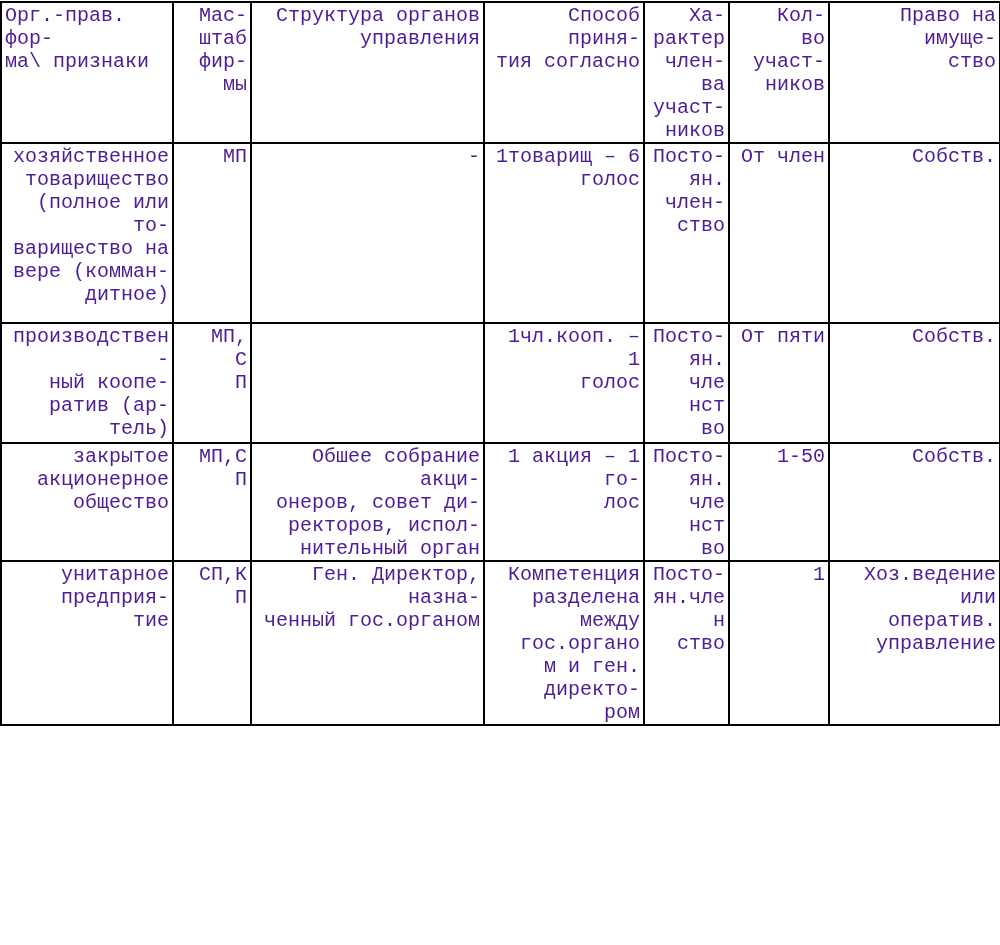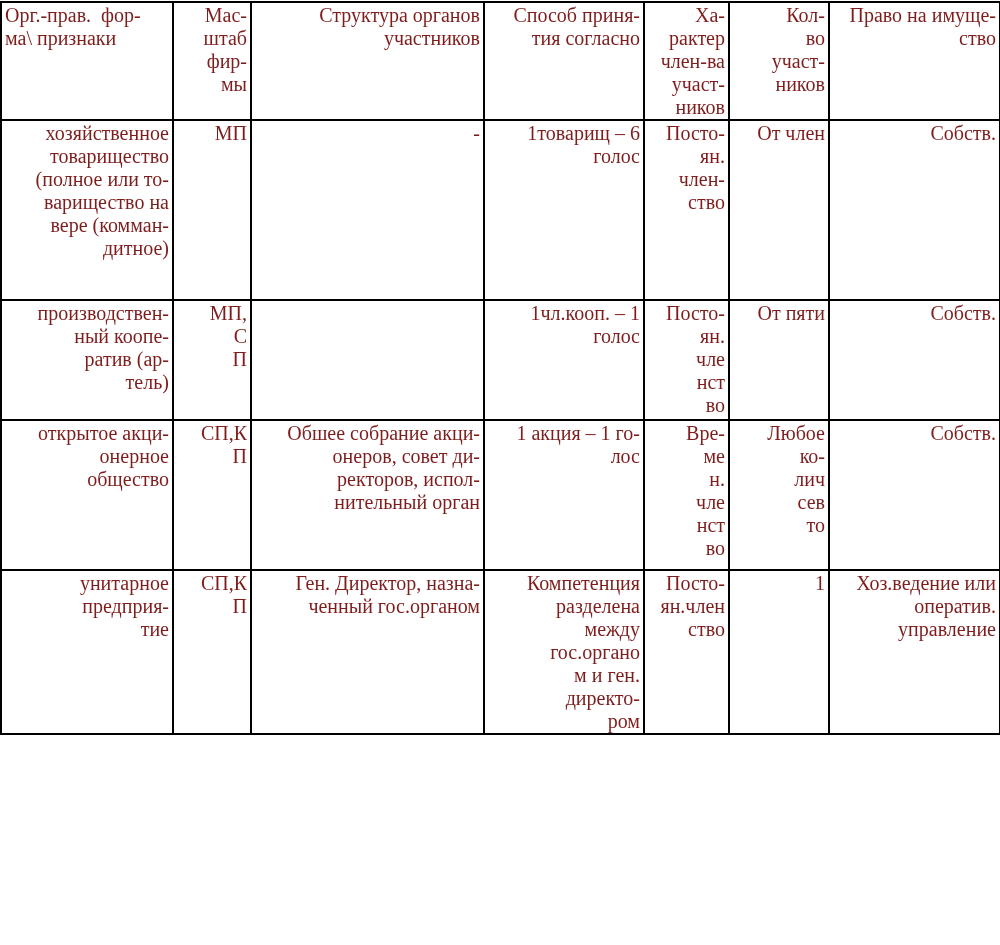--- a/index.html
+++ b/index.html
@@ -11,22 +11,22 @@
     width: 1000px;
     height: 945px;
     background: #ffffff;
     box-sizing: border-box;
     padding-top: 1px;
   }
   table.doc-table {
     border-collapse: collapse;
     table-layout: fixed;
     width: 999px;
-    color: #7f1d1d;
-    font-family: Liberation Serif, serif;
+    color: #4c1d95;
+    font-family: Liberation Mono, monospace;
     font-size: 20px;
     line-height: 23px;
   }
   table.doc-table td {
     border: 2px solid #000000;
     vertical-align: top;
     text-align: right;
     padding: 1px 3px 0 3px;
     white-space: pre-wrap;
     overflow-wrap: break-word;
@@ -67,21 +67,21 @@
     </colgroup>
     <tbody>
       <tr class="hrow">
         <td class="align-left">Орг.-прав.  фор-
 ма\ признаки</td>
         <td>Мас-
 штаб
 фир-
 мы</td>
         <td>Структура органов
-участников</td>
+управления</td>
         <td>Способ приня-
 тия согласно</td>
         <td>Ха-
 рактер
 член-ва
 участ-
 ников</td>
         <td>Кол-
 во
 участ-
@@ -123,46 +123,41 @@
         <td>Посто-
 ян.
 чле
 нст
 во</td>
         <td>От пяти</td>
         <td>Собств.</td>
       </tr>
 
 
-
-      <tr class="row-4">
-        <td>открытое акци-
-онерное
+      <tr class="row-3">
+        <td>закрытое
+акционерное
 общество</td>
-        <td>СП,К
+        <td>МП,С
 П</td>
         <td>Обшее собрание акци-
 онеров, совет ди-
 ректоров, испол-
 нительный орган</td>
         <td>1 акция – 1 го-
 лос</td>
-        <td>Вре-
-ме
-н.
+        <td>Посто-
+ян.
 чле
 нст
 во</td>
-        <td>Любое
-ко-
-лич
-сев
-то</td>
+        <td>1-50</td>
         <td>Собств.</td>
       </tr>
+
 
       <tr class="row-5">
         <td>унитарное
 предприя-
 тие</td>
         <td>СП,К
 П</td>
         <td>Ген. Директор, назна-
 ченный гос.органом</td>
         <td>Компетенция

